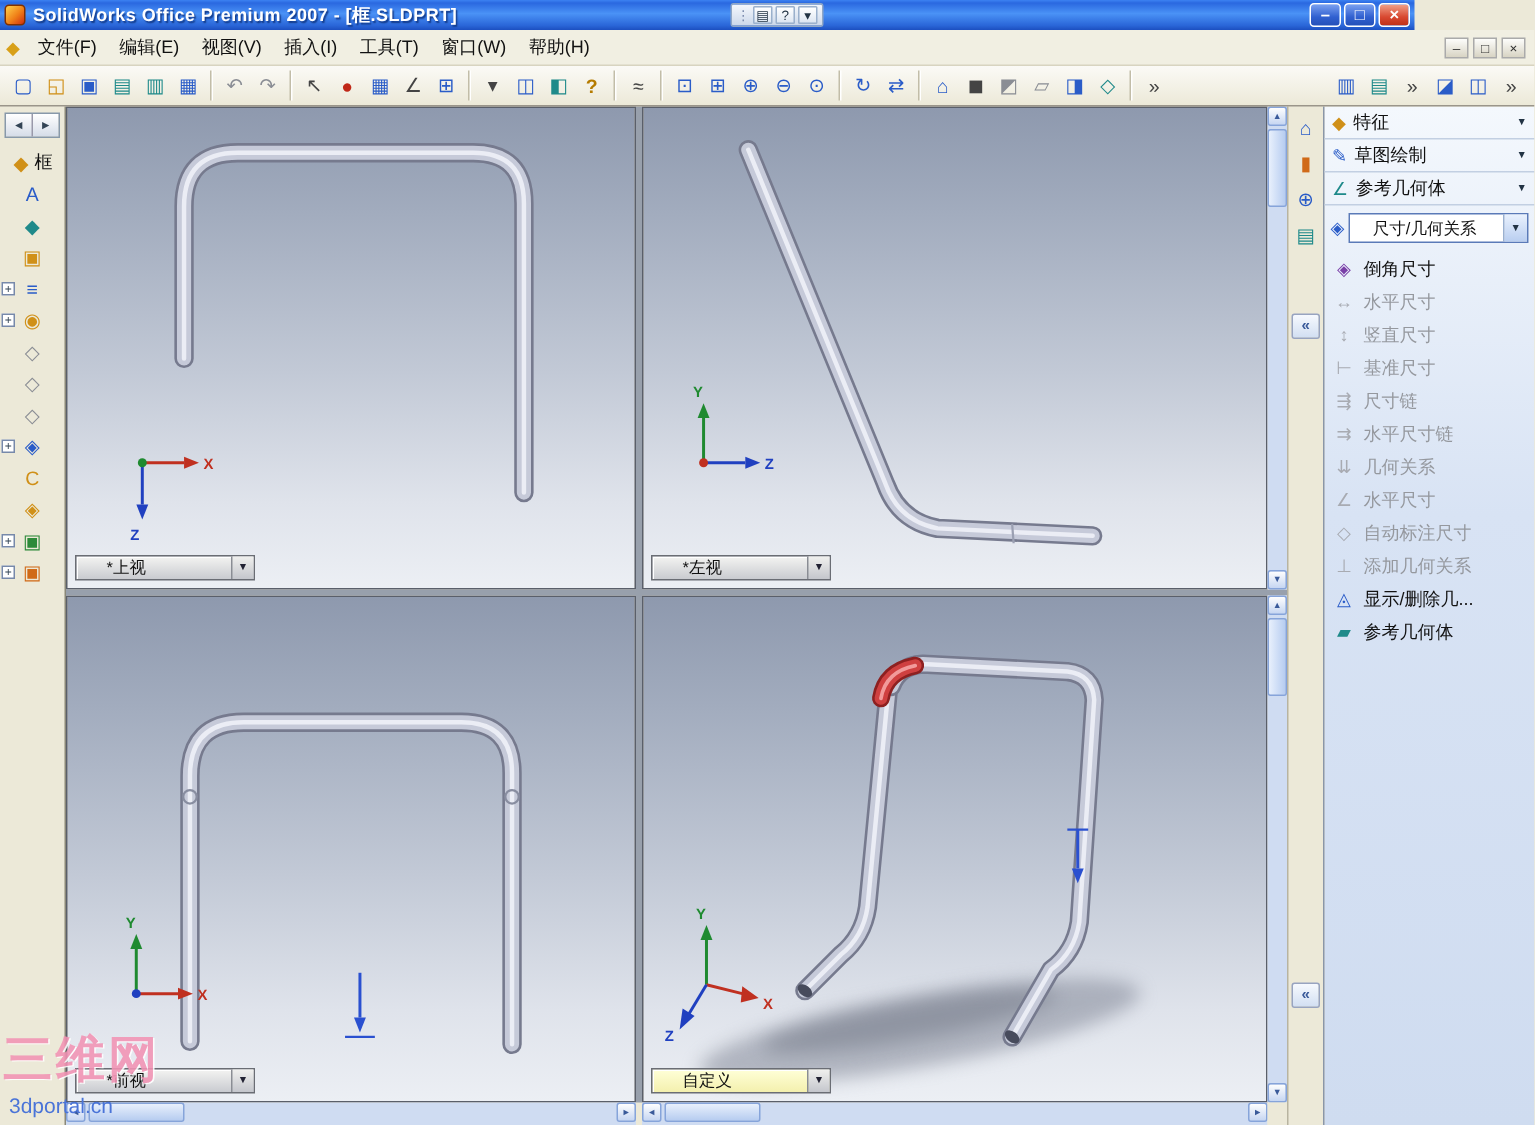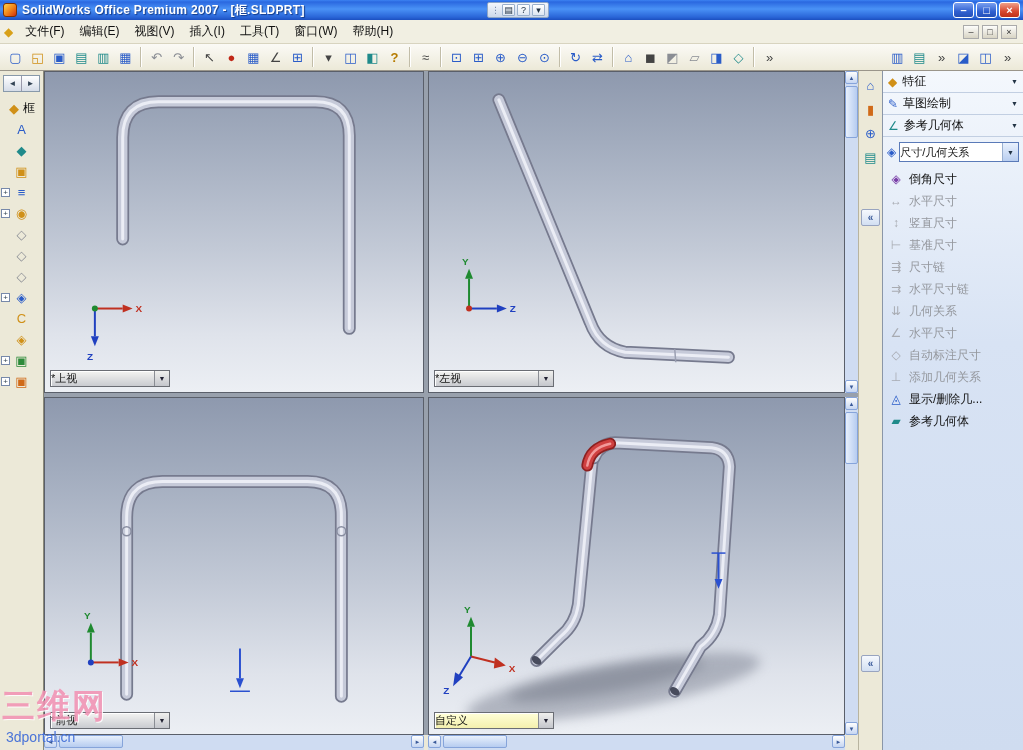--- a/index.html
+++ b/index.html
@@ -1,20 +1,20 @@
 <!DOCTYPE html>
 <html><head>
 <meta charset="utf-8">
 <style>
 *{margin:0;padding:0;box-sizing:border-box}
 html,body{width:1023px;height:750px}
 body{position:relative;font-family:"Liberation Sans","DejaVu Sans",sans-serif;background:#ece9d8;overflow:hidden}
 
 
-#titlebar{position:absolute;left:0;top:0;width:1023px;height:20px;
+#titlebar{position:absolute;left:0;top:0;width:943px;height:20px;
  background:linear-gradient(180deg,#3c82f2 0%,#2a68e0 10%,#4a92f6 45%,#2a66d8 85%,#1c4fc0 100%);
  display:flex;align-items:center;padding:0 3px;z-index:40}
 .appicon{width:14px;height:14px;border-radius:3px;border:1px solid #803000;
  background:linear-gradient(135deg,#ffd24a,#f08018 55%,#d03010);margin-right:5px;flex:0 0 auto}
 .title{color:#fff;font-weight:bold;font-size:12px;text-shadow:1px 1px 1px #123a8a;letter-spacing:.3px;white-space:nowrap}
 .ime{position:absolute;left:487px;top:2px;height:16px;display:flex;align-items:center;gap:2px;
  background:linear-gradient(#f4f7fc,#ccd8ea);border:1px solid #8ea6c6;border-radius:2px;padding:0 3px;font-size:10px;color:#344}
 .grip{color:#7788aa;font-size:9px}
 .imebtn{width:13px;height:12px;background:linear-gradient(#fff,#dde6f2);border:1px solid #9ab0cc;
  font-size:9px;line-height:10px;text-align:center;color:#234;border-radius:1px}
@@ -64,21 +64,21 @@
 #vp0{left:44px;top:71px;width:380px;height:322px}
 #vp1{left:428px;top:71px;width:417px;height:322px}
 #vp2{left:44px;top:397px;width:380px;height:338px}
 #vp3{left:428px;top:397px;width:417px;height:338px}
 .divv{position:absolute;left:424px;top:71px;width:4px;height:679px;background:#98a0ac;z-index:6}
 .divh{position:absolute;left:44px;top:393px;width:814px;height:4px;background:#98a0ac;z-index:6}
 svg.canvas{position:absolute;left:0;top:0;width:100%;height:100%}
 .vplabel{position:absolute;left:5px;bottom:5px;width:120px;height:17px;
  background:linear-gradient(#f4f4f2,#c9cbd0);border:1px solid #6a6d74;box-shadow:inset 1px 1px 0 #fff;
  display:flex;align-items:center;font-size:11px;color:#111;z-index:5}
-.vplabel .vtext{flex:1;padding-left:0;white-space:nowrap}
+.vplabel .vtext{flex:1;padding-left:20px;white-space:nowrap}
 .vplabel .dd{width:15px;height:15px;border-left:1px solid #8a8d94;background:linear-gradient(#f0f0ee,#c4c6cc);
  display:flex;align-items:center;justify-content:center;font-size:7px;color:#223}
 .vplabel.custom{background:linear-gradient(#ffffd8,#f4f0ae)}
 
 
 .tube-o{fill:none;stroke:#767a8e;stroke-width:13;stroke-linecap:round;stroke-linejoin:round}
 .tube-i{fill:none;stroke:#c6cad9;stroke-width:9.5;stroke-linecap:round;stroke-linejoin:round}
 .tube-h{fill:none;stroke:#ebedf5;stroke-width:3;stroke-linecap:round;stroke-linejoin:round}
 .tube-ro{fill:none;stroke:#8d2020;stroke-width:12;stroke-linecap:round;stroke-linejoin:round}
 .tube-ri{fill:none;stroke:#cf4040;stroke-width:8.5;stroke-linecap:round;stroke-linejoin:round}
@@ -110,21 +110,21 @@
 
 #panel{position:absolute;left:882px;top:71px;width:141px;height:679px;
  background:linear-gradient(180deg,#f4f8fd,#d8e3f4 40%,#cfdcf0);border-left:1px solid #8a96a8;z-index:8}
 .pgroup{height:22px;display:flex;align-items:center;padding:0 5px;gap:5px;
  border-bottom:1px solid #c2cfe2;font-size:12px;color:#111}
 .pgroup .gi{font-size:12px}
 .pgroup .ga{margin-left:auto;font-size:7px;color:#234}
 .pcombo{margin:5px 2px 6px 2px;height:20px;display:flex;align-items:center;gap:3px;padding:0 2px}
 .pcombo .ci{font-size:12px;color:#2a5cc8}
 .combobox{flex:1;height:20px;border:1px solid #5a7ab8;background:#fff;display:flex;align-items:center}
-.combobox .cval{flex:1;font-size:11px;padding-left:0;color:#111;white-space:nowrap}
+.combobox .cval{flex:1;font-size:11px;padding-left:15px;color:#111;white-space:nowrap}
 .combobox .cdd{width:16px;height:18px;background:linear-gradient(#e9f1fd,#b9cef0);border-left:1px solid #9ab0d0;
  display:flex;align-items:center;justify-content:center;font-size:7px;color:#234}
 .prow{height:22px;display:flex;align-items:center;gap:6px;padding:0 6px;font-size:12px;color:#131313}
 .prow .pi{font-size:12px;width:14px;text-align:center}
 .prow.disabled{color:#95989e}
 .prow.disabled .pi{color:#a8abb2}
 
 
 #wm1{position:absolute;left:2px;top:684px;font-size:33px;font-weight:bold;color:#f293b4;opacity:.88;
  letter-spacing:2px;z-index:60;text-shadow:1px 1px 0 #ffffff}

